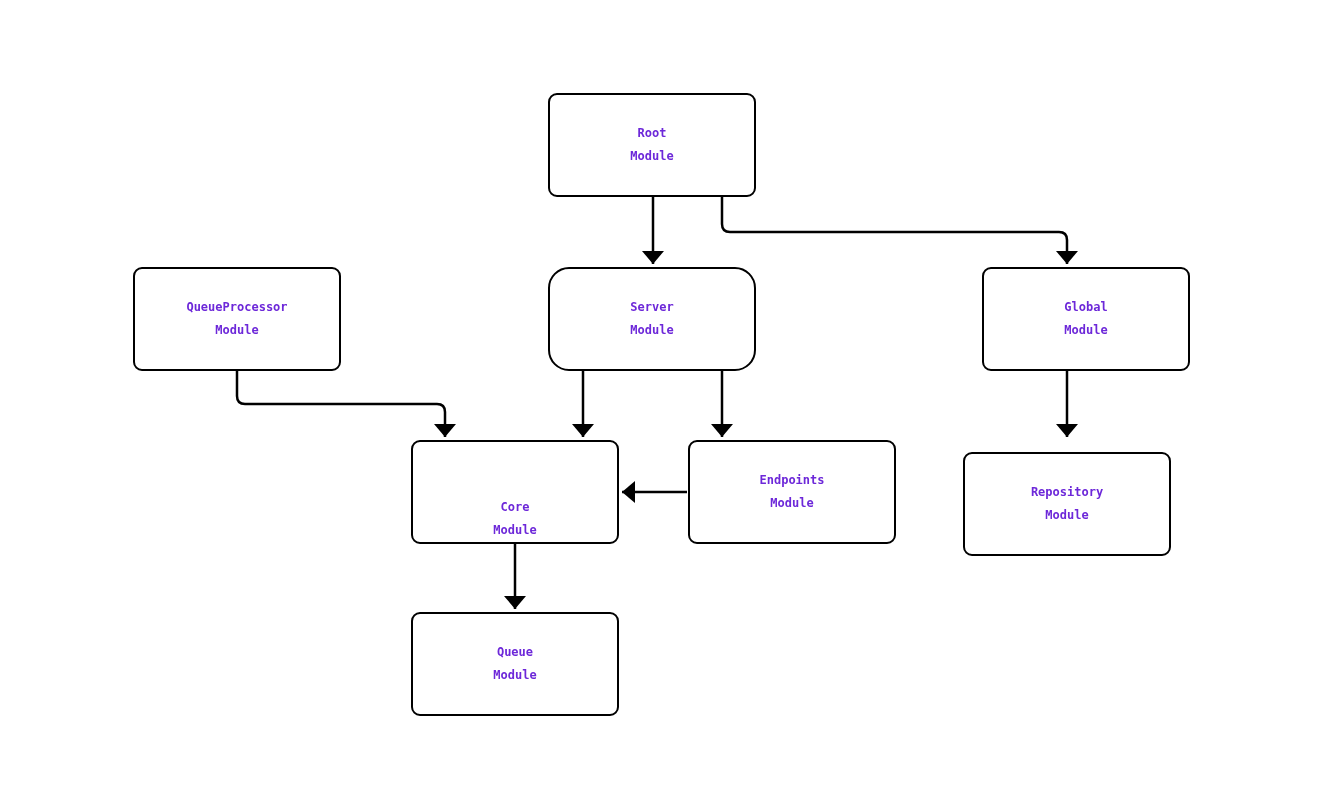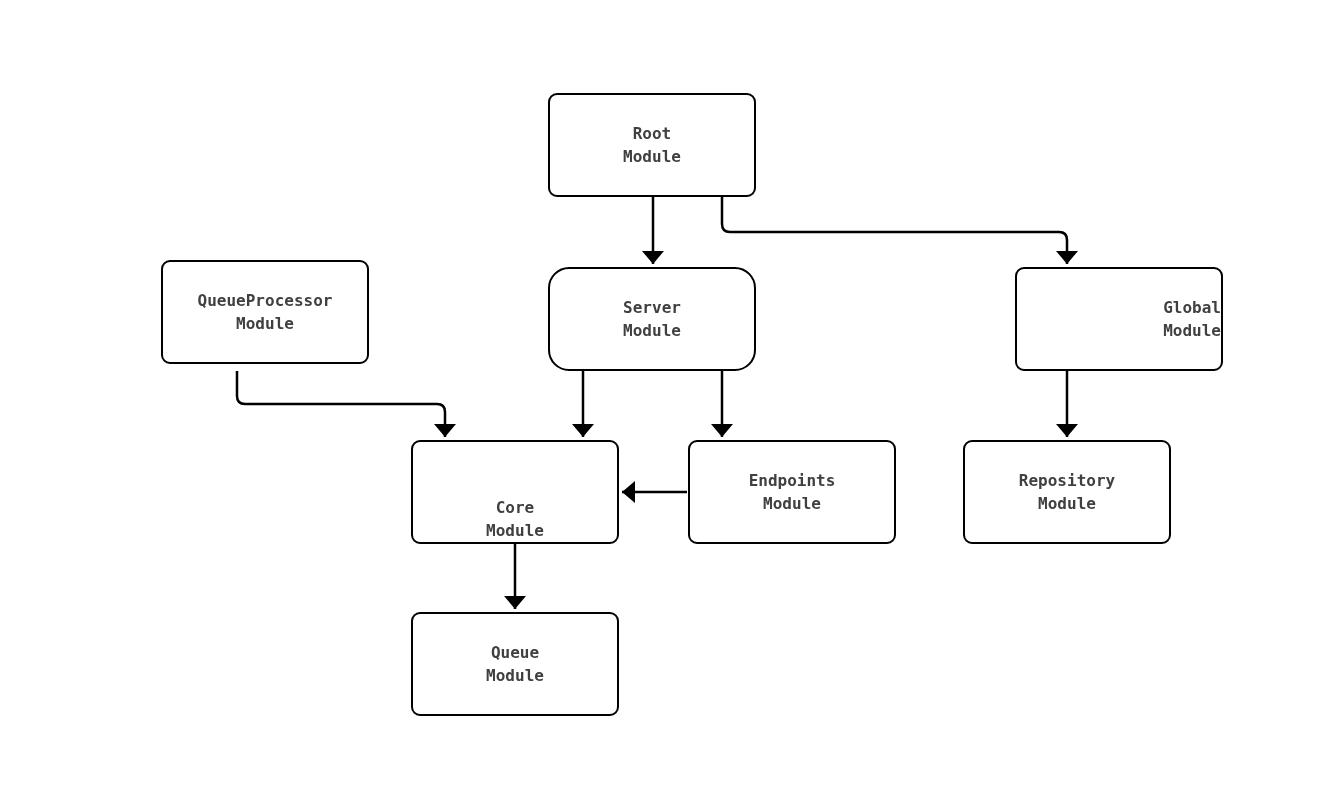--- a/index.html
+++ b/index.html
@@ -35,23 +35,23 @@
     background: #ffffff;
     border: 2.5px solid #000000;
     border-radius: 9px;
     display: flex;
     align-items: center;
     justify-content: center;
     text-align: center;
   }
   .node-label {
     font-weight: bold;
-    font-size: 16px;
+    font-size: 12px;
     line-height: 23px;
-    color: #404040;
+    color: #6d28d9;
     white-space: pre-line;
     letter-spacing: 0px;
   }
 </style>
 </head>
 <body>
 
 <div class="canvas">
 
   <svg class="edges" viewBox="0 0 1337 809" xmlns="http://www.w3.org/2000/svg">
@@ -69,46 +69,46 @@
     <path d="M1067,371 L1067,437" marker-end="url(#arrow)"></path>
     <path d="M687,492 L622,492" marker-end="url(#arrow)"></path>
     <path d="M515,544 L515,609" marker-end="url(#arrow)"></path>
   </svg>
 
   <div class="node" style="left:548px; top:93px;">
     <span class="node-label">Root
 Module</span>
   </div>
 
-  <div class="node" style="left:133px; top:260px;margin-left:28px;">
+  <div class="node" style="left:133px; top:267px;">
     <span class="node-label">QueueProcessor
 Module</span>
   </div>
 
   <div class="node" style="left:548px; top:267px;border-radius:21px;">
     <span class="node-label">Server
 Module</span>
   </div>
 
-  <div class="node" style="left:1015px; top:267px;justify-content:flex-end;">
+  <div class="node" style="left:982px; top:267px;">
     <span class="node-label">Global
 Module</span>
   </div>
 
   <div class="node" style="left:411px; top:440px;align-items:flex-end;">
     <span class="node-label">Core
 Module</span>
   </div>
 
   <div class="node" style="left:688px; top:440px;border-radius:9px;">
     <span class="node-label">Endpoints
 Module</span>
   </div>
 
-  <div class="node" style="left:963px; top:440px;">
+  <div class="node" style="left:963px; top:452px;">
     <span class="node-label">Repository
 Module</span>
   </div>
 
   <div class="node" style="left:411px; top:612px;">
     <span class="node-label">Queue
 Module</span>
   </div>
 
 </div>

